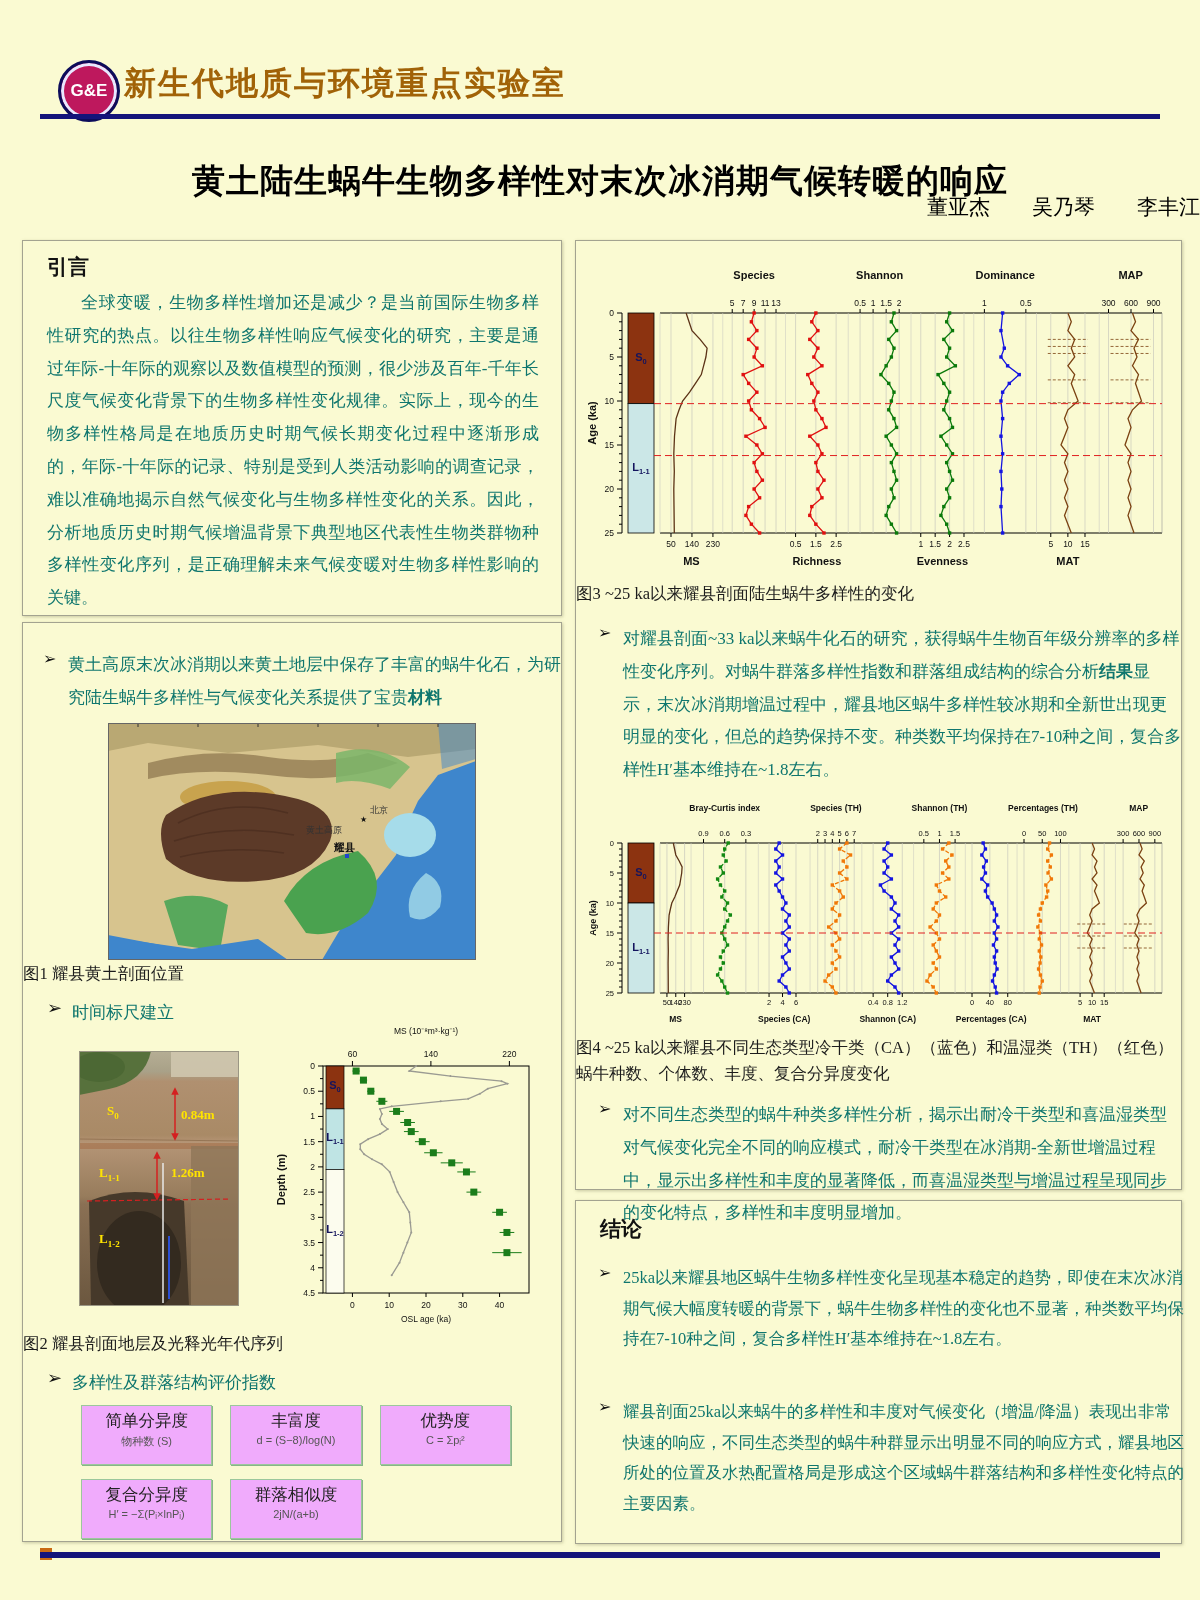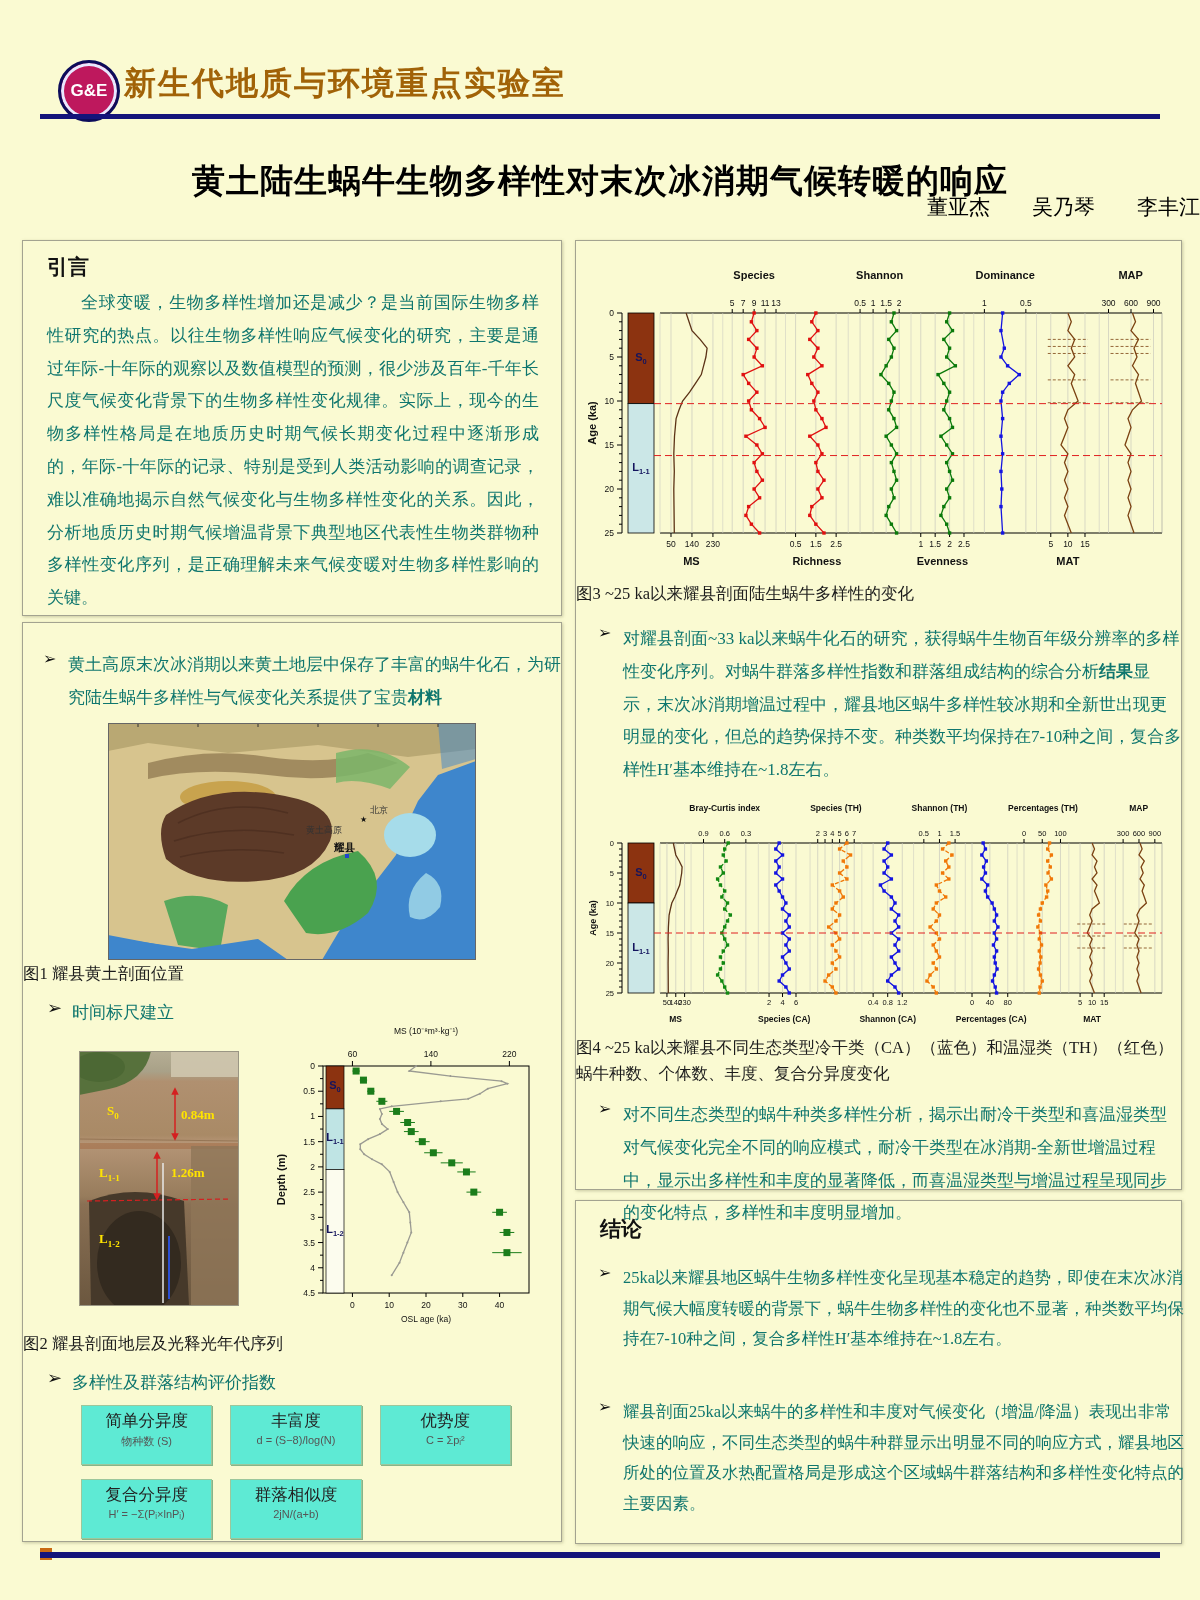--- a/index.html
+++ b/index.html
@@ -33,21 +33,21 @@
   #bullet1{left:20px;top:26px;width:500px;}
   #map{position:absolute;left:85px;top:100px;}
   #cap1{top:340px;}
   #bullet2{left:24px;top:374px;width:480px;font-size:18px;}
   #photo{position:absolute;left:56px;top:428px;}
   #fig2{position:absolute;left:248px;top:398px;}
   #cap2{top:710px;}
   #bullet3{left:24px;top:744px;width:480px;font-size:18px;}
   #idxgrid{position:absolute;left:58px;top:782px;width:430px;display:grid;
     grid-template-columns:repeat(3,1fr);gap:14px 18px;}
-  .ibox{background:#5eead4;border:1px solid #9cc79c;box-shadow:1px 1px 0 #88b488;
+  .ibox{background:#f0abfc;border:1px solid #9cc79c;box-shadow:1px 1px 0 #88b488;
     height:54px;text-align:center;padding-top:4px;}
   .ib-t{font-size:16.5px;color:#222;}
   .ib-f{font-size:11px;color:#555;font-family:"Liberation Sans",sans-serif;margin-top:2px;}
   
   #fig3{position:absolute;left:8px;top:22px;}
   #cap3{top:342px;}
   #para1{left:22px;top:382px;width:560px;}
   #fig4{position:absolute;left:8px;top:556px;}
   #cap4{top:794px;line-height:1.6;}
   #para2{left:22px;top:858px;width:560px;}

